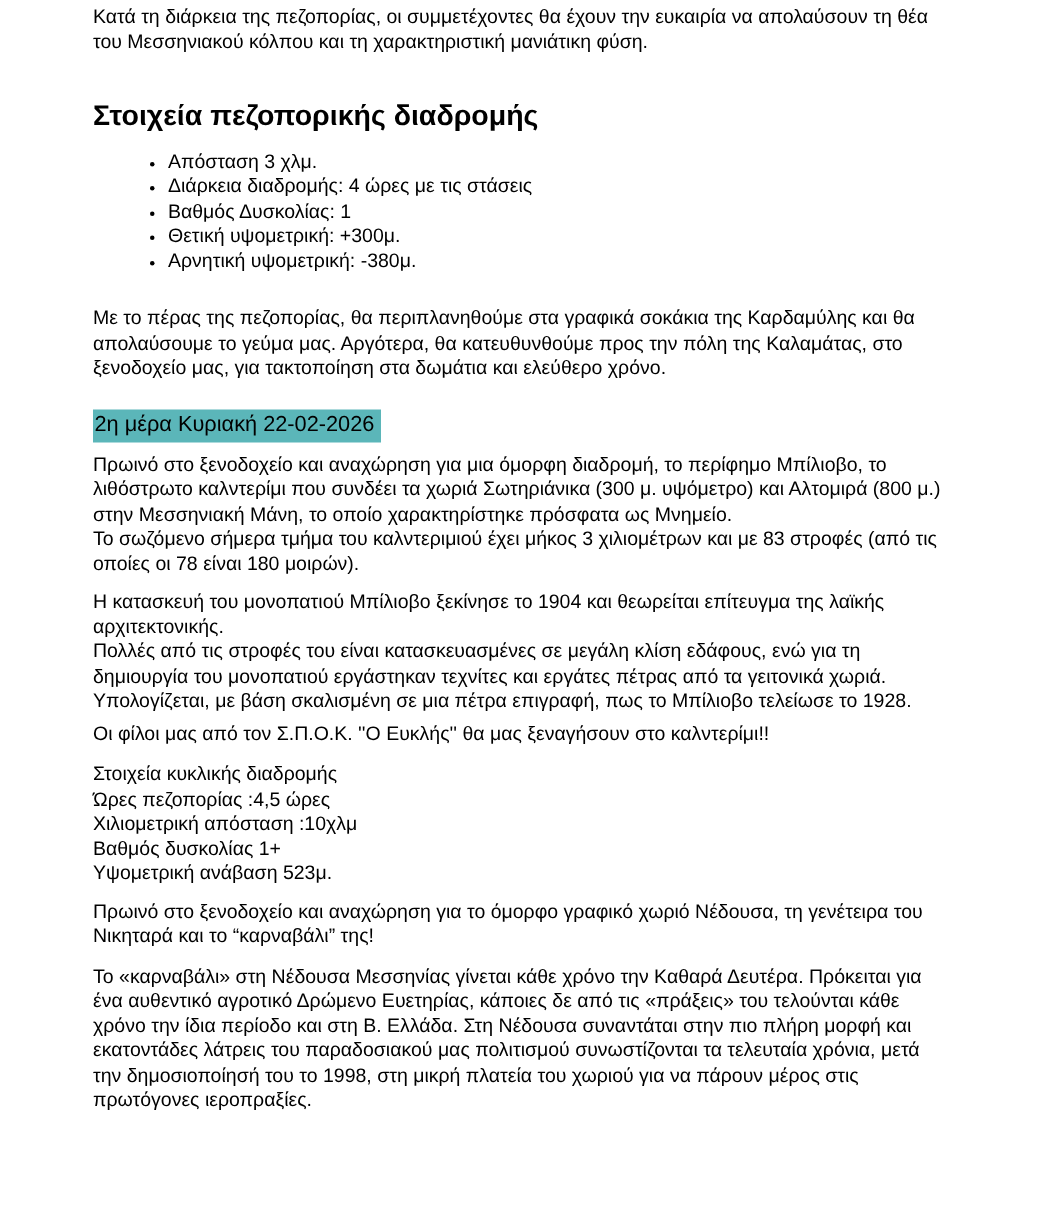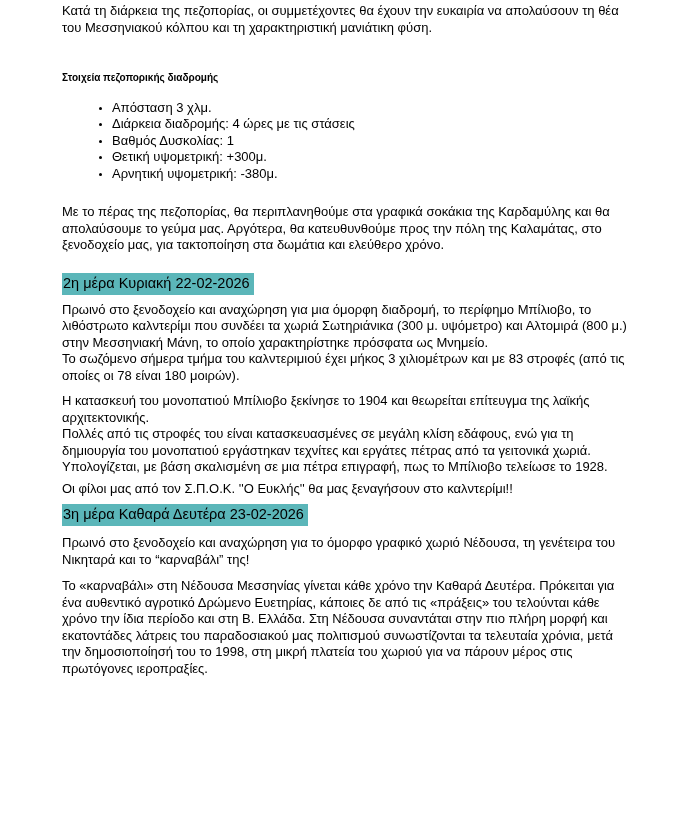--- a/index.html
+++ b/index.html
@@ -5,21 +5,21 @@
   html, body { margin: 0; padding: 0; background: #ffffff; }
   .page {
     width: 700px; height: 819px; box-sizing: border-box;
     padding: 3px 68px 0 62px;
     font-family: "Liberation Sans", "DejaVu Sans", sans-serif;
     font-size: 13px; line-height: 16.5px; color: #000000;
     background: #ffffff; overflow: hidden;
   }
   p { margin: 0; }
   .pre { white-space: pre-line; }
-  .subheading { font-weight: bold; font-size: 10px; margin-top: 34px; }
+  .subheading { font-weight: bold; font-size: 19px; margin-top: 34px; }
   .bullets { margin: 13px 0 0 0; padding-left: 50px; list-style: disc; }
   .bullets li { line-height: 16.5px; }
   .bullets li::marker { font-size: 10px; }
   .day-heading { font-weight: normal; font-size: 14.5px; line-height: 21px; }
   .hl { background: var(--hl, #5bb6b9); display: inline-block; padding: 0 4px 1px 1px; }
   .mt-after  { margin-top: 22px; }
   .mt-d2h    { margin-top: 19px; }
   .mt-p1     { margin-top: 7px; }
   .mt-p2     { margin-top: 9px; }
   .mt-p3     { margin-top: 5px; }
@@ -55,24 +55,26 @@
 
   <p class="pre mt-p1">Πρωινό στο ξενοδοχείο και αναχώρηση για μια όμορφη  διαδρομή, το περίφημο Μπίλιοβο, το λιθόστρωτο καλντερίμι που συνδέει τα χωριά Σωτηριάνικα (300 μ. υψόμετρο) και Αλτομιρά (800 μ.) στην Μεσσηνιακή Μάνη, το οποίο χαρακτηρίστηκε πρόσφατα ως Μνημείο.
 Το σωζόμενο σήμερα τμήμα του καλντεριμιού έχει μήκος 3 χιλιομέτρων και με 83 στροφές (από τις οποίες οι 78 είναι 180 μοιρών).</p>
 
   <p class="pre mt-p2">Η κατασκευή του μονοπατιού Μπίλιοβο ξεκίνησε το 1904 και θεωρείται επίτευγμα της λαϊκής αρχιτεκτονικής.
 Πολλές από τις στροφές του είναι κατασκευασμένες σε μεγάλη κλίση εδάφους, ενώ για τη δημιουργία του μονοπατιού εργάστηκαν τεχνίτες και εργάτες πέτρας από τα γειτονικά χωριά.
 Υπολογίζεται, με βάση σκαλισμένη σε μια πέτρα επιγραφή, πως το Μπίλιοβο τελείωσε το 1928.</p>
 
   <p class="mt-p3">Οι φίλοι μας από τον Σ.Π.Ο.Κ. ''Ο Ευκλής'' θα μας ξεναγήσουν στο καλντερίμι!!</p>
 
+  <p class="pre mt-stats">Στοιχεία κυκλικής διαδρομής
+Ώρες πεζοπορίας :4,5 ώρες
+Χιλιομετρική απόσταση :10χλμ
+Βαθμός δυσκολίας 1+
+Υψομετρική ανάβαση 523μ.</p>
 
 
-  <div class="day-heading mt-d3h">
-    <span class="hl">3η μέρα Καθαρά Δευτέρα 23-02-2026</span>
-  </div>
 
   <p class="mt-d3p1">Πρωινό στο ξενοδοχείο και αναχώρηση για το όμορφο γραφικό χωριό Νέδουσα, τη γενέτειρα του Νικηταρά  και το “καρναβάλι” της!</p>
 
 
   <p class="mt-d3p3">Το «καρναβάλι» στη Νέδουσα Μεσσηνίας γίνεται κάθε χρόνο την Καθαρά Δευτέρα. Πρόκειται για ένα αυθεντικό αγροτικό Δρώμενο Ευετηρίας, κάποιες δε από τις «πράξεις» του τελούνται κάθε χρόνο την ίδια περίοδο και στη Β. Ελλάδα. Στη Νέδουσα συναντάται στην πιο πλήρη μορφή και εκατοντάδες λάτρεις του παραδοσιακού μας πολιτισμού συνωστίζονται τα τελευταία χρόνια, μετά την δημοσιοποίησή του το 1998, στη μικρή πλατεία του χωριού για να πάρουν μέρος στις πρωτόγονες ιεροπραξίες.</p>
 
 </div>
 
 </body></html>

